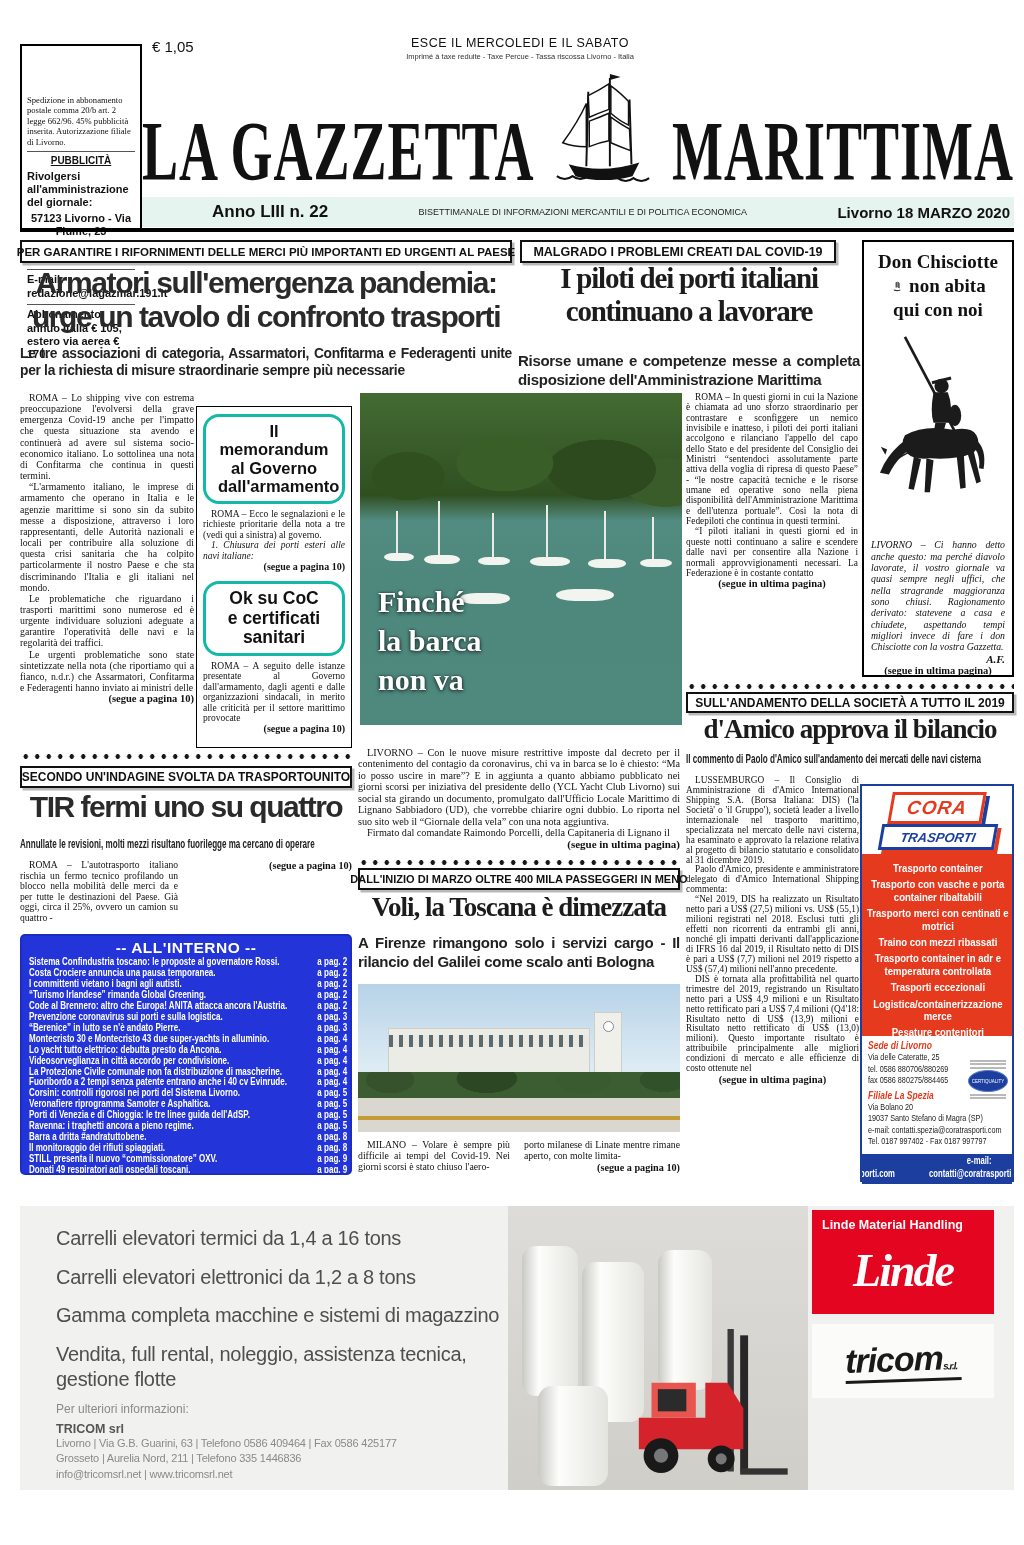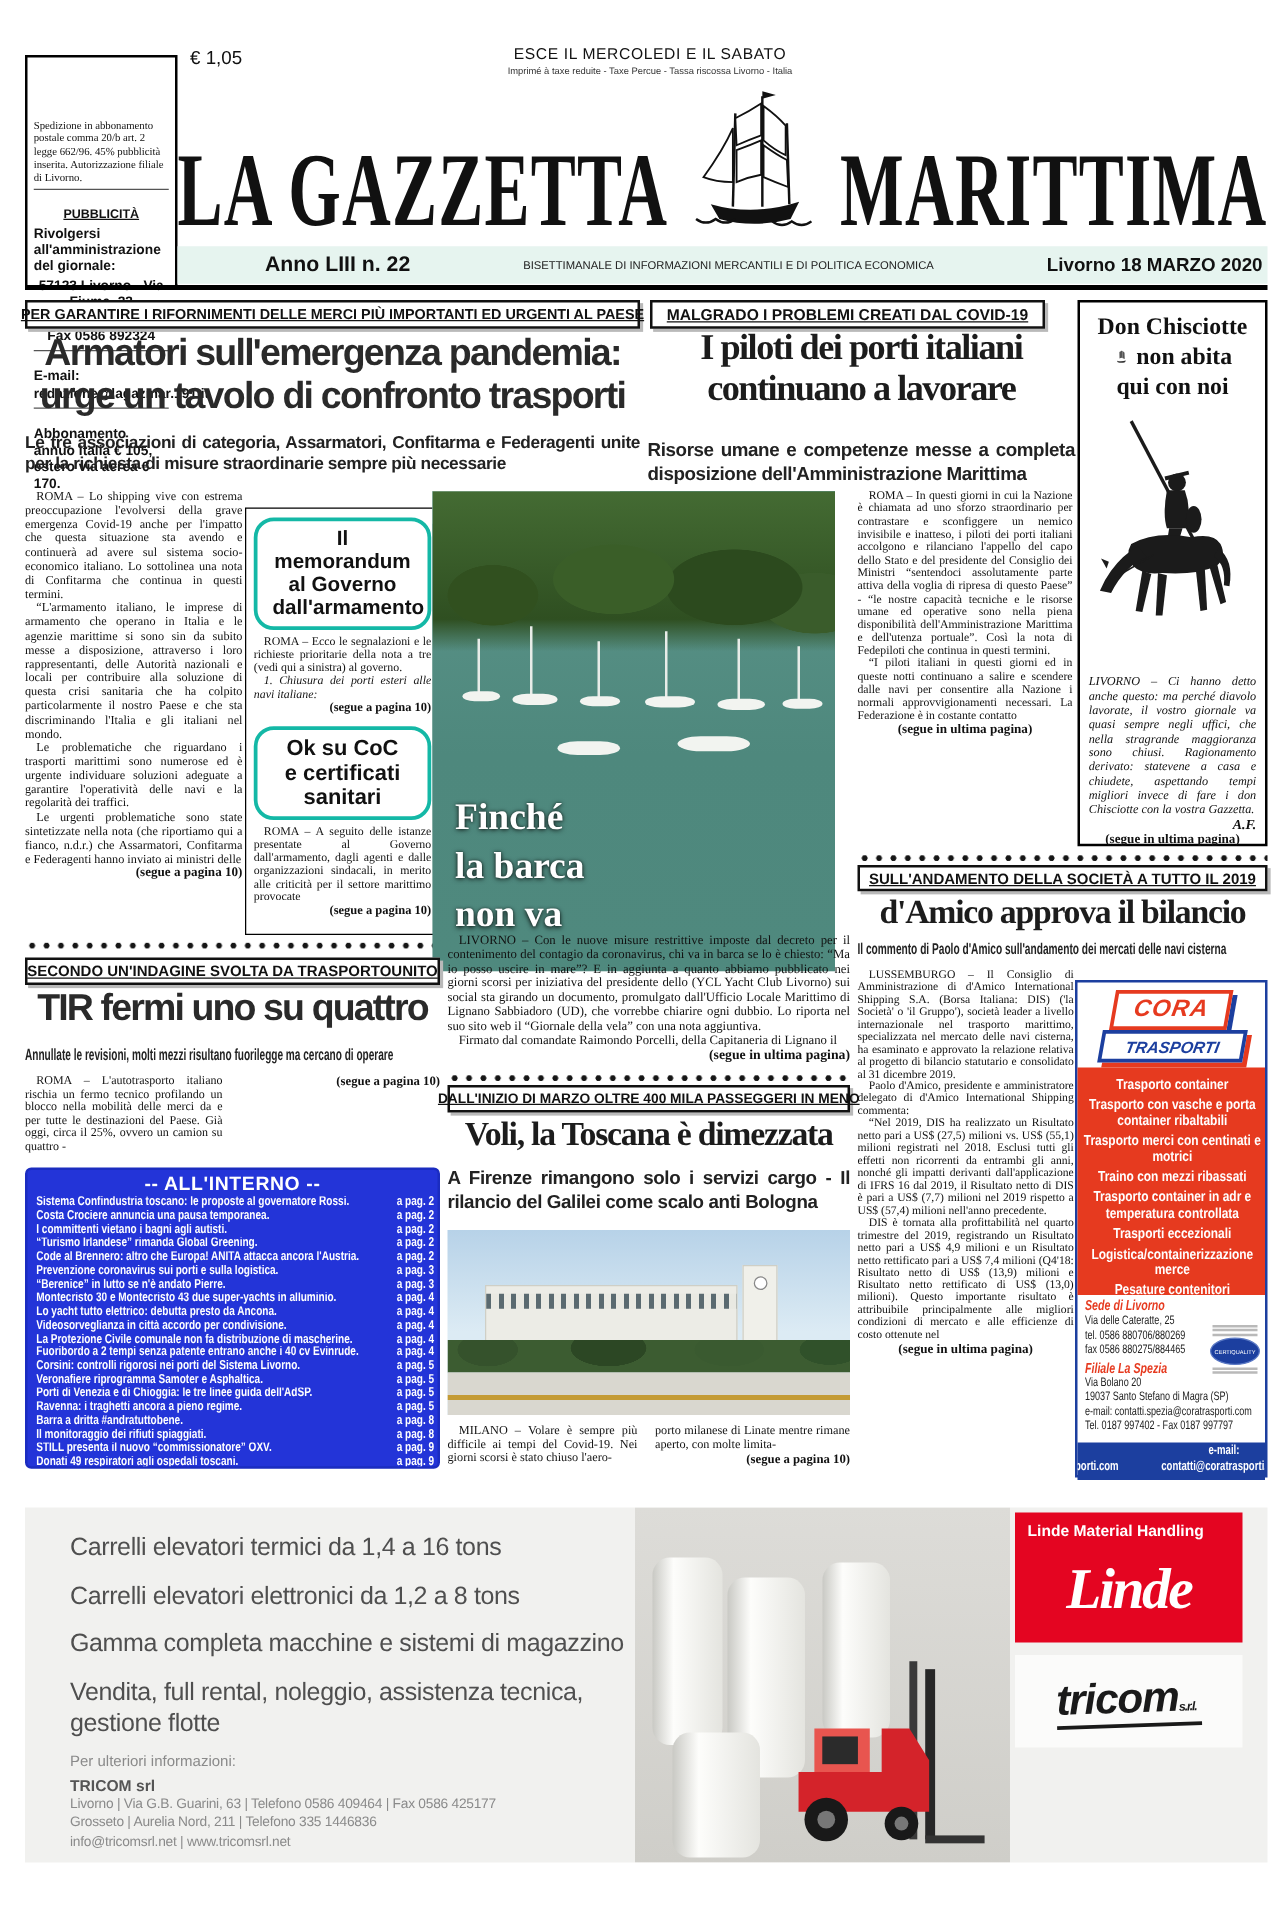--- a/index.html
+++ b/index.html
@@ -3,57 +3,57 @@
 <meta charset="utf-8">
 <style>
   html,body{margin:0;padding:0;background:#e9e9e9;}
   .page{position:relative;width:1024px;height:1545px;margin:0 auto;background:#fff;overflow:hidden;
         font-family:"Liberation Serif",serif;color:#111;}
   .abs{position:absolute;}
   .pre{white-space:pre-line;}
   
   .info-box{left:20px;top:44px;width:122px;height:186px;border:2px solid #000;padding:5px 5px;box-sizing:border-box;
             font-size:8.6px;line-height:1.22;}
-  .info-box .sec{border-top:1px solid #555;margin-top:4px;padding-top:14px;}
+  .info-box .sec{border-top:1px solid #555;margin-top:4px;padding-top:3px;}
   .info-mail{font-family:"Liberation Serif",serif;margin-top:44px;}
   .info-b{font-family:"Liberation Sans",sans-serif;font-weight:bold;font-size:11px;}
   .ads-title{text-align:center;text-decoration:underline;font-size:10px;margin:2px 0;}
   .price{left:152px;top:38px;font-size:15px;font-family:"Liberation Sans",sans-serif;}
   .freq{left:300px;top:36px;width:440px;text-align:center;font-family:"Liberation Sans",sans-serif;}
   .freq .f1{font-size:12.5px;letter-spacing:.5px;}
   .freq .f2{font-size:7.5px;color:#333;margin-top:2px;}
   .masthead{left:142px;top:60px;width:872px;height:134px;display:flex;align-items:flex-end;justify-content:space-between;}
   .mast-word{font-family:"Liberation Serif",serif;font-weight:bold;font-size:54px;letter-spacing:1px;
              transform:scaleY(1.55);transform-origin:bottom;line-height:1;}
   .band{left:142px;top:197px;width:872px;height:30px;background:#e6f4ef;display:flex;align-items:center;}
   .band .issue{font-family:"Liberation Sans",sans-serif;font-weight:bold;font-size:17px;margin-left:70px;}
   .band .sub{flex:1;text-align:center;font-family:"Liberation Sans",sans-serif;font-size:9px;color:#222;}
   .band .date{font-family:"Liberation Sans",sans-serif;font-weight:bold;font-size:15px;margin-right:4px;}
   .rule{left:20px;top:228px;width:994px;height:4px;background:#000;}
   
   .kick{border:2px solid #111;background:#fff;box-shadow:2.5px 2.5px 0 #b9b9b9;display:flex;align-items:center;
-        justify-content:center;font-family:"Liberation Sans",sans-serif;font-weight:bold;white-space:pre;box-sizing:border-box;text-decoration:underline;}
+        justify-content:center;font-family:"Liberation Sans",sans-serif;font-weight:bold;white-space:pre;box-sizing:border-box;}
   .hl-sans{font-family:"Liberation Sans",sans-serif;font-weight:bold;color:#2a2a2a;text-align:center;white-space:pre-line;}
   .hl-serif{font-family:"Liberation Serif",serif;font-weight:bold;color:#1c1c1c;text-align:center;white-space:pre-line;}
   .sh{font-family:"Liberation Sans",sans-serif;font-weight:bold;color:#222;text-align:justify;}
   
   .col{font-family:"Liberation Serif",serif;text-align:justify;}
   .col p{margin:0;text-indent:9px;}
   .col p:first-child{text-indent:9px;}
   .more{font-weight:bold;text-align:right;}
   .dots{height:9px;background-image:radial-gradient(circle,#161616 2.1px,transparent 2.6px);background-size:11.5px 9px;background-repeat:repeat-x;background-position:left center;}
   
   .memo-outer{left:196px;top:406px;width:156px;height:342px;border:1px solid #000;box-sizing:border-box;padding:7px 6px;}
   .rbox{border:3px solid #14b8a6;border-radius:16px;padding:5px 12px;text-align:center;font-family:"Liberation Sans",sans-serif;
         font-weight:bold;font-size:16.5px;line-height:1.12;white-space:pre-line;}
   .memo-body{font-size:9.5px;line-height:1.1;text-align:justify;margin-top:5px;}
   .memo-body p{margin:0;text-indent:8px;}
   .memo-italic{font-style:italic;}
   
-  .photo1{left:346px;top:393px;width:322px;height:384px;overflow:hidden;background:linear-gradient(180deg,#5d958a 0%,#4e887d 55%,#57908522 100%),#4e887d;}
+  .photo1{left:360px;top:393px;width:322px;height:332px;overflow:hidden;background:linear-gradient(180deg,#5d958a 0%,#4e887d 55%,#57908522 100%),#4e887d;}
   .p1-sky{position:absolute;left:0;top:0;width:150px;height:26px;background:#d4e4dc;}
   .p1-trees{position:absolute;left:0;top:0;width:100%;height:128px;
      background:radial-gradient(60px 40px at 15% 65%,#31501f 60%,transparent 61%),
                 radial-gradient(80px 46px at 45% 55%,#3a5e28 60%,transparent 61%),
                 radial-gradient(90px 50px at 75% 60%,#2c4a1e 60%,transparent 61%),
                 radial-gradient(70px 40px at 95% 70%,#3a5c2b 60%,transparent 61%),
                 linear-gradient(180deg,#446b33 0%,#2f4f21 80%,rgba(47,79,33,0) 100%);}
   .hull{position:absolute;background:#f2f4f0;border-radius:45%/70%;}
   .mastline{position:absolute;width:1.5px;background:#e8ece8;}
   .p1-overlay{position:absolute;left:18px;bottom:26px;color:#fff;font-family:"Liberation Serif",serif;font-weight:bold;

